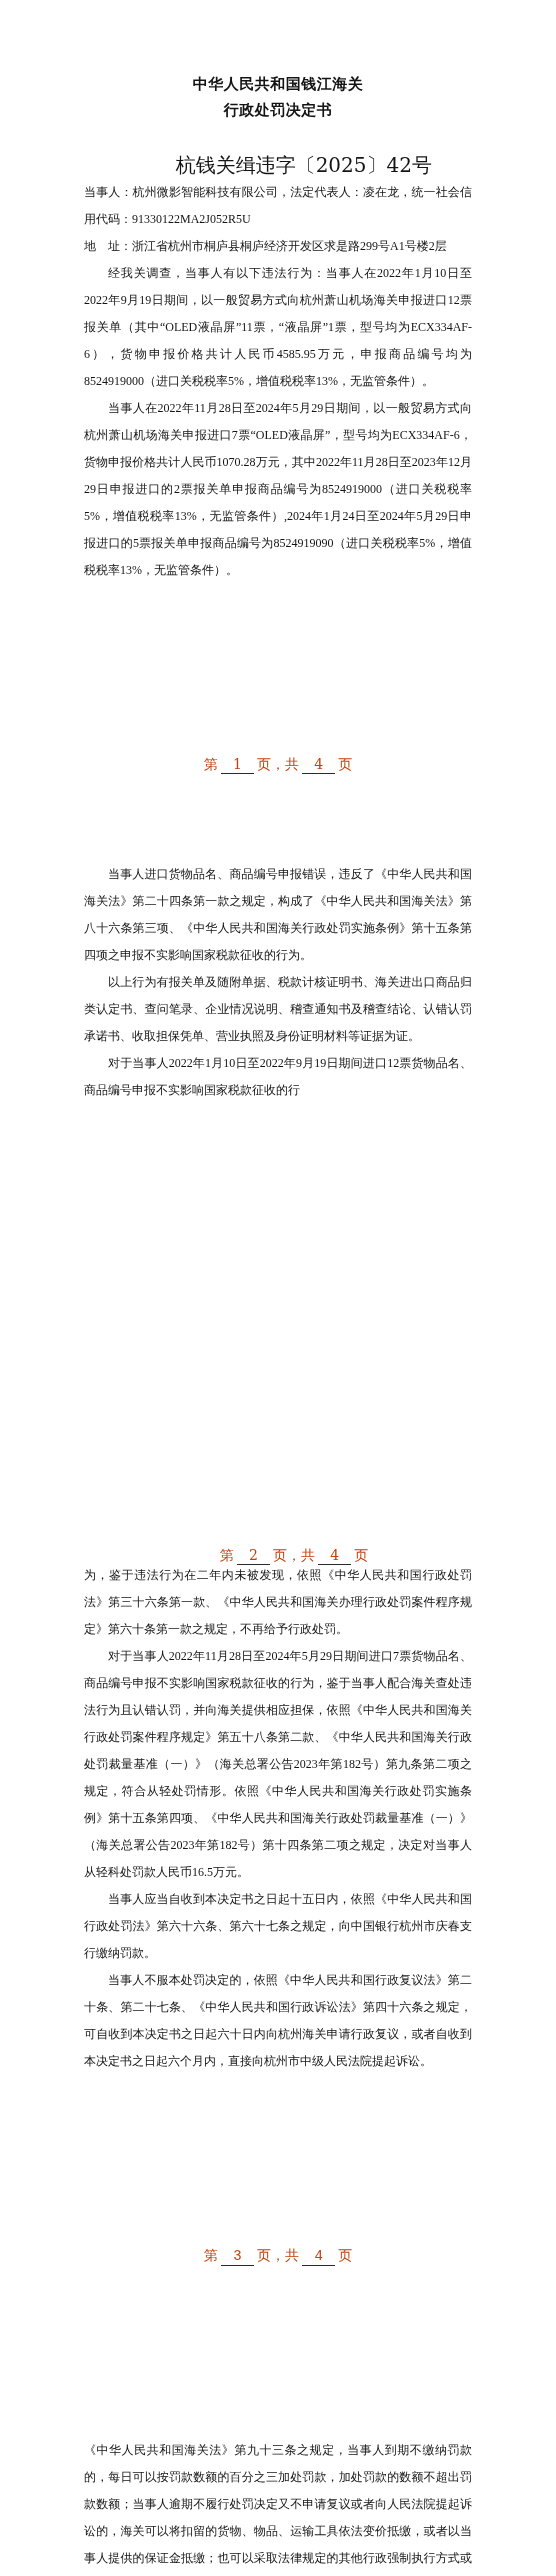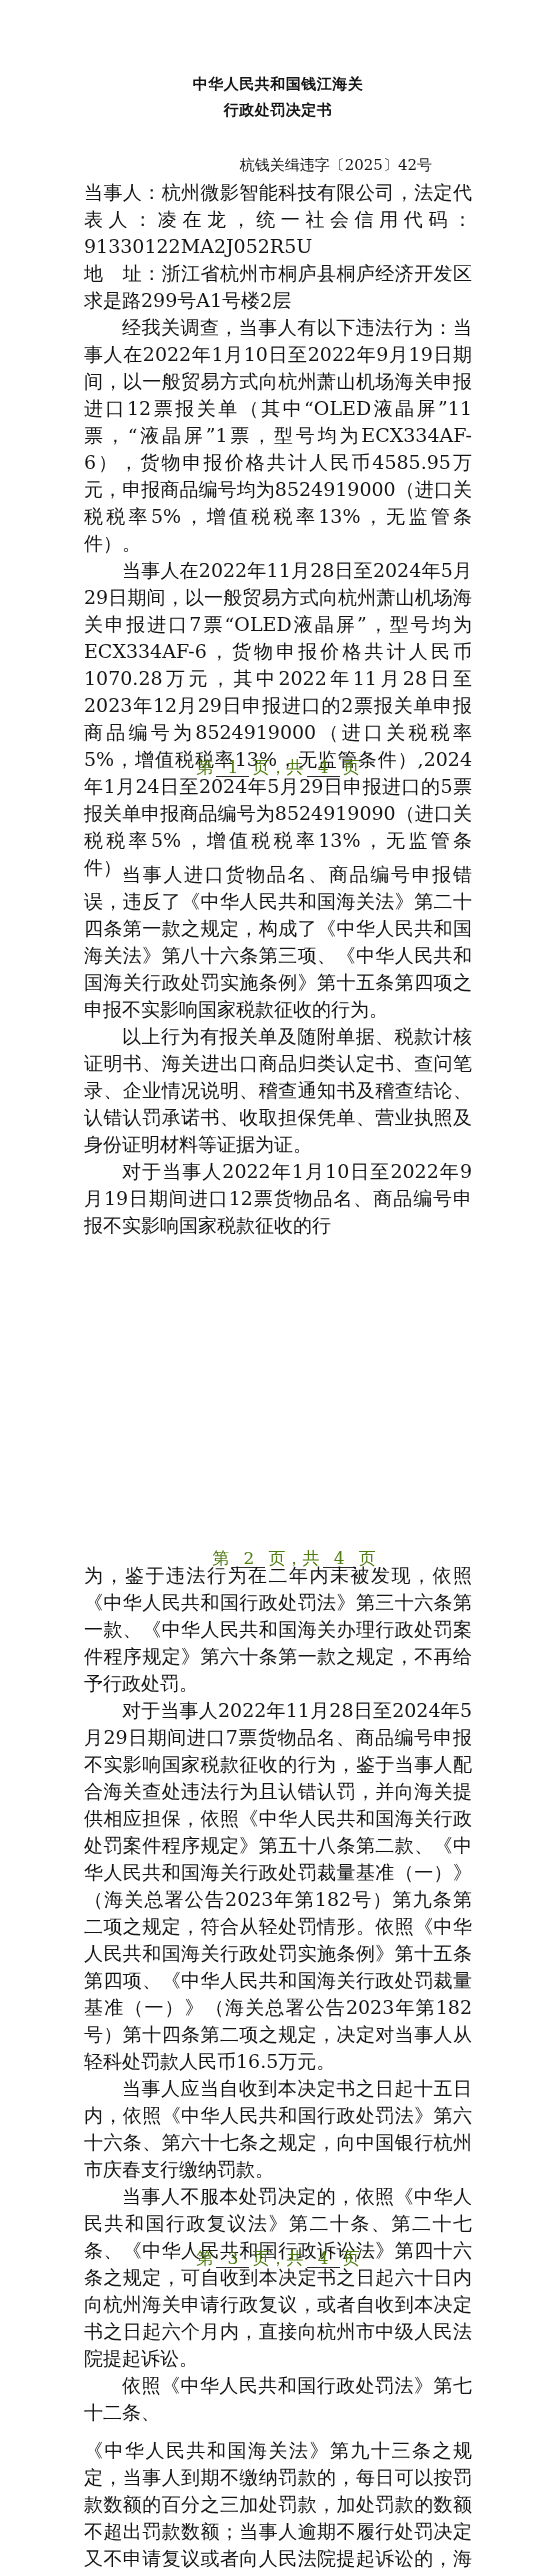--- a/index.html
+++ b/index.html
@@ -32,45 +32,46 @@
     text-align:center;
     font-weight:bold;
     font-size:15px;
     line-height:26px;
     letter-spacing:0.5px;
   }
   .doc-number {
     margin-top:29px;
     text-align:right;
     padding-right:40px;
-    font-size:15px;
+    font-size:20px;
     line-height:27px;
   }
   .page-body {
-    font-size:19px;
+    font-size:12px;
     line-height:27px;
     text-align:justify;
+    font-family:Liberation Serif, serif;
   }
   #page2 .page-body { padding-top:57px; }
   #page3 .page-body { padding-top:58px; }
   #page4 .page-body { padding-top:57px; }
   .para { margin:0; }
   .para.indent { text-indent:2em; }
 
   .page-footer {
     position:absolute;
     left:0;
     width:100%;
     text-align:center;
-    font-size:17px;
-    color:#4d7c0f;
+    font-size:14px;
+    color:#c2410c;
   }
   #page1 .page-footer { top:756px; }
   #page2 .page-footer { top:743px;margin-left:16px; }
-  #page3 .page-footer { top:743px; }
+  #page3 .page-footer { top:743px;font-family:Liberation Mono, monospace; }
   .blank {
     display:inline-block;
     min-width:33px;
     border-bottom:1px solid #2a2a2a;
     text-align:center;
     line-height:15.5px;
     margin:0 3.1px;
   }
 </style>
 </head>
@@ -105,21 +106,20 @@
       <span class="f-pre">第</span><span class="blank">2</span><span class="f-mid">页，共</span><span class="blank">4</span><span class="f-suf">页</span>
     </div>
   </section>
 
   <section class="page" id="page3">
     <div class="page-body">
         <p class="para">为，鉴于违法行为在二年内未被发现，依照《中华人民共和国行政处罚法》第三十六条第一款、《中华人民共和国海关办理行政处罚案件程序规定》第六十条第一款之规定，不再给予行政处罚。</p>
         <p class="para indent">对于当事人2022年11月28日至2024年5月29日期间进口7票货物品名、商品编号申报不实影响国家税款征收的行为，鉴于当事人配合海关查处违法行为且认错认罚，并向海关提供相应担保，依照《中华人民共和国海关行政处罚案件程序规定》第五十八条第二款、《中华人民共和国海关行政处罚裁量基准（一）》（海关总署公告2023年第182号）第九条第二项之规定，符合从轻处罚情形。依照《中华人民共和国海关行政处罚实施条例》第十五条第四项、《中华人民共和国海关行政处罚裁量基准（一）》（海关总署公告2023年第182号）第十四条第二项之规定，决定对当事人从轻科处罚款人民币16.5万元。</p>
         <p class="para indent">当事人应当自收到本决定书之日起十五日内，依照《中华人民共和国行政处罚法》第六十六条、第六十七条之规定，向中国银行杭州市庆春支行缴纳罚款。</p>
         <p class="para indent">当事人不服本处罚决定的，依照《中华人民共和国行政复议法》第二十条、第二十七条、《中华人民共和国行政诉讼法》第四十六条之规定，可自收到本决定书之日起六十日内向杭州海关申请行政复议，或者自收到本决定书之日起六个月内，直接向杭州市中级人民法院提起诉讼。</p>
-        <p class="para indent">依照《中华人民共和国行政处罚法》第七十二条、</p>
       </div>
     <div class="page-footer">
       <span class="f-pre">第</span><span class="blank">3</span><span class="f-mid">页，共</span><span class="blank">4</span><span class="f-suf">页</span>
     </div>
   </section>
 
   <section class="page" id="page4">
     <div class="page-body">
         <p class="para">《中华人民共和国海关法》第九十三条之规定，当事人到期不缴纳罚款的，每日可以按罚款数额的百分之三加处罚款，加处罚款的数额不超出罚款数额；当事人逾期不履行处罚决定又不申请复议或者向人民法院提起诉讼的，海关可以将扣留的货物、物品、运输工具依法变价抵缴，或者以当事人提供的保证金抵缴；也可以采取法律规定的其他行政强制执行方式或者申请人民法院强制执行。</p>
       </div>

